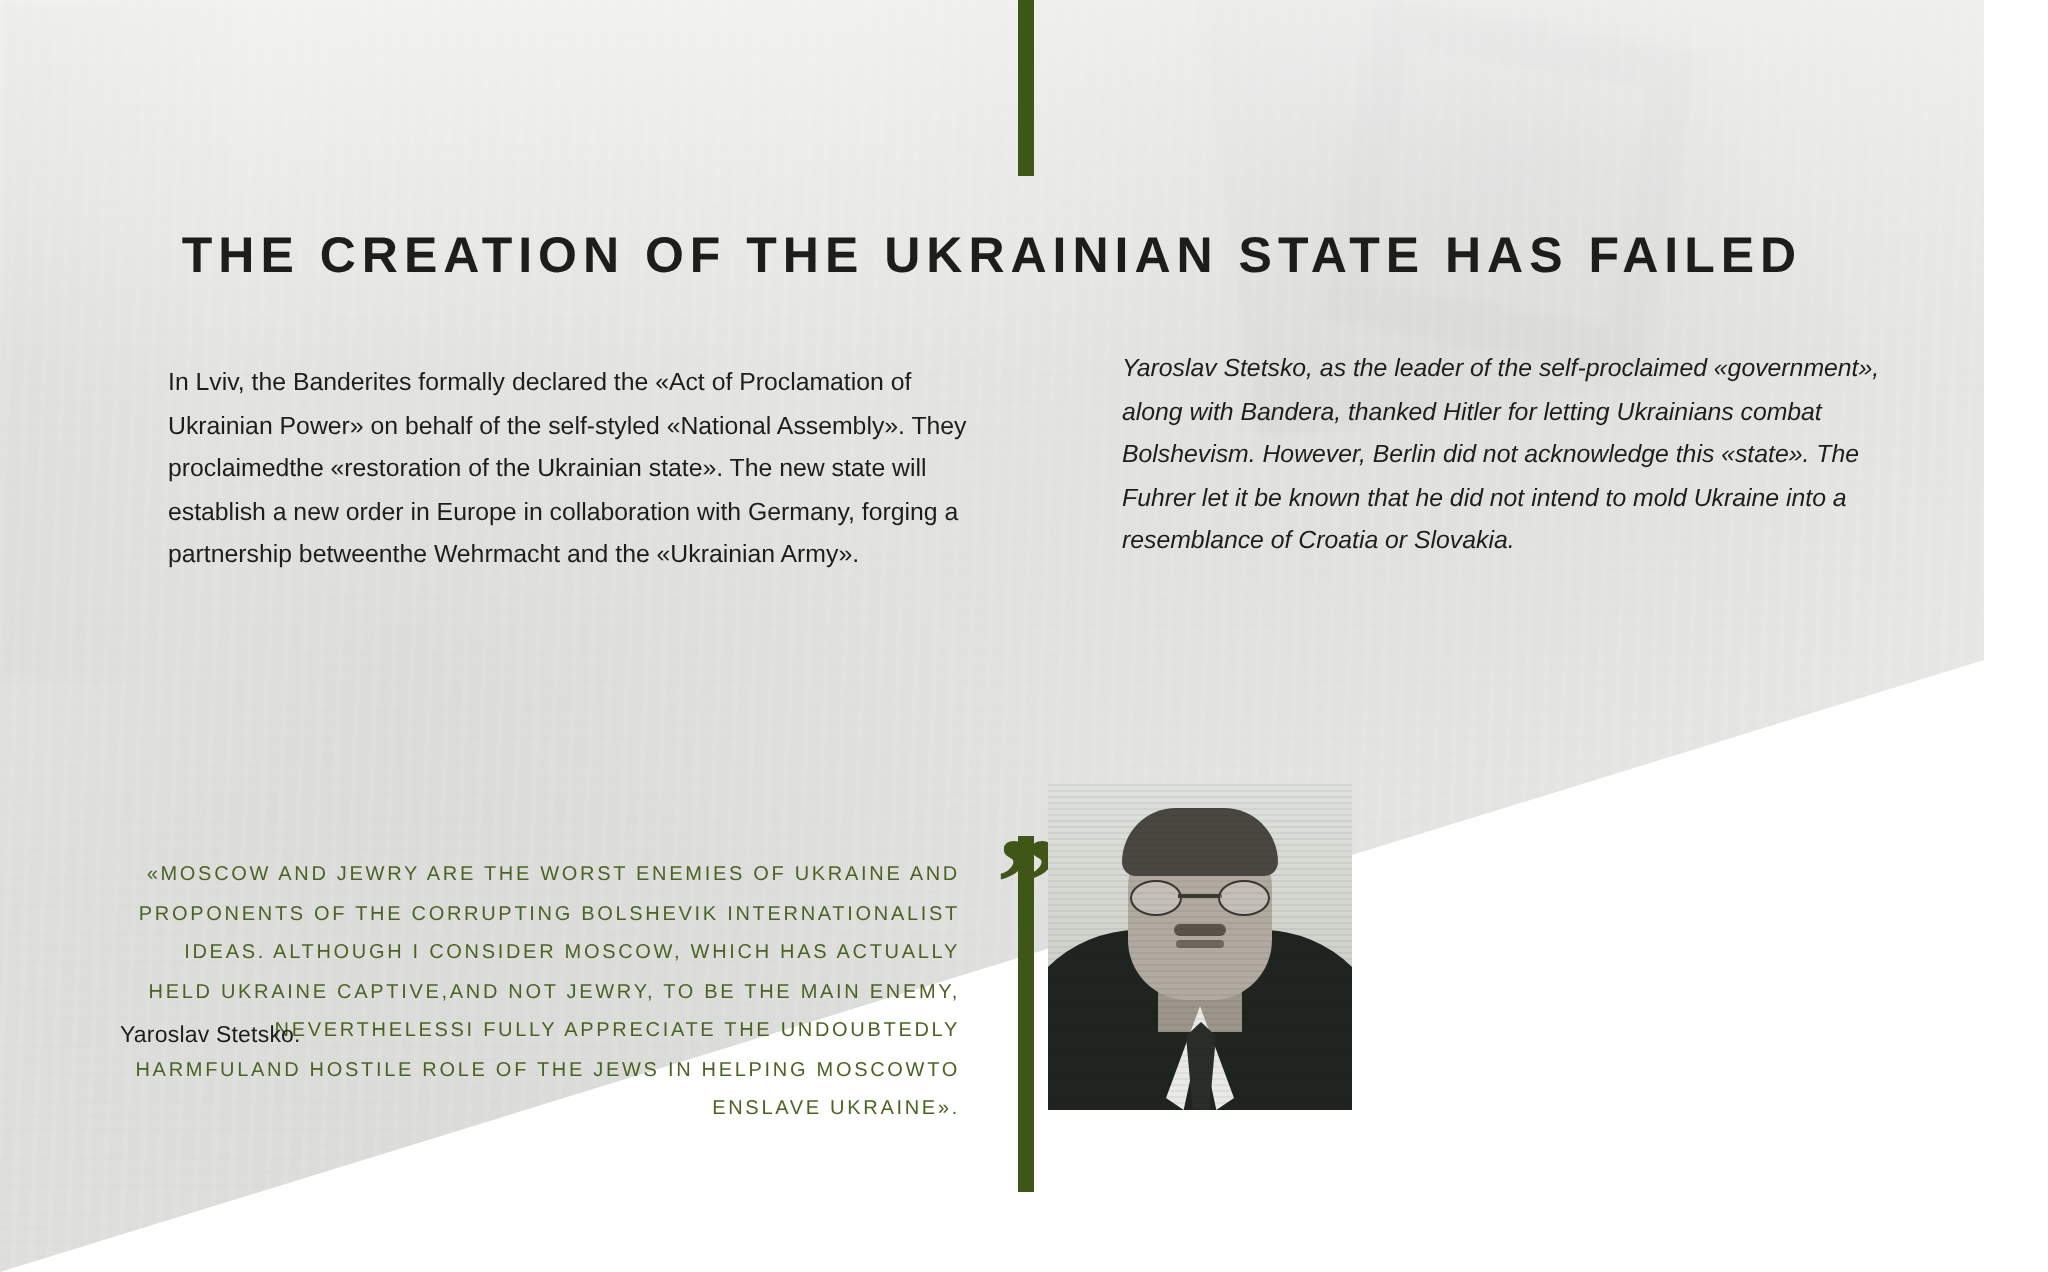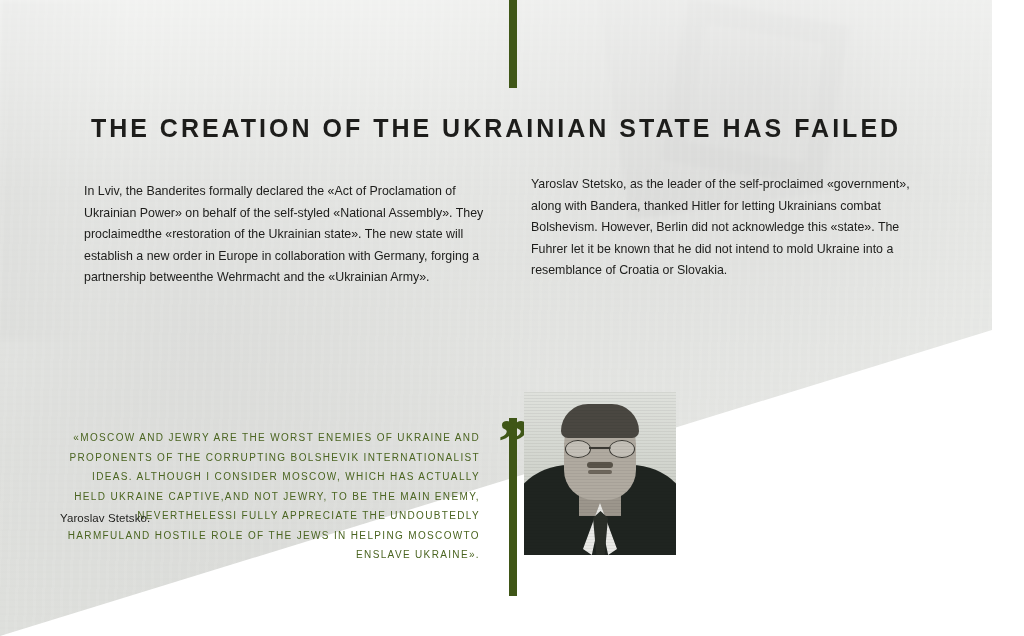--- a/index.html
+++ b/index.html
@@ -107,21 +107,21 @@
   }
 
   
   .col {
     position: absolute;
     font-size: 12.4px;
     line-height: 21.5px;
     color: #1d1d1b;
   }
   .col-left  { left: 84px;  top: 181px; width: 412px; }
-  .col-right { left: 531px; top: 174px; width: 400px; }
+  .col-right { left: 561px; top: 174px; width: 400px; font-style: italic; }
 
   
   .quote {
     position: absolute;
     left: 60px;
     top: 380px;
     width: 420px;
     text-align: right;
     font-size: 10px;
     letter-spacing: 1.35px;

